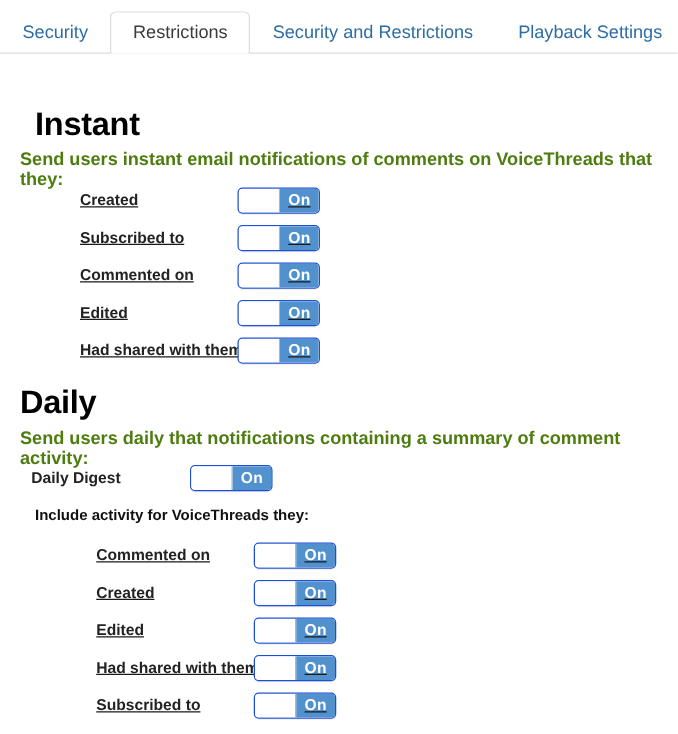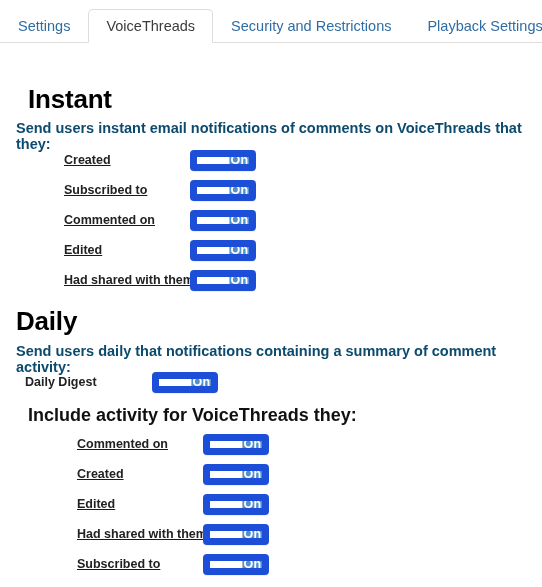--- a/index.html
+++ b/index.html
@@ -63,26 +63,26 @@
     font-size: 26px;
     font-weight: bold;
     color: #000000;
     letter-spacing: -0.2px;
     margin: 0;
     padding: 0;
   }
   .section-desc {
     font-size: 14.5px;
     font-weight: bold;
-    color: #0c4a6e;
+    color: #4d7c0f;
     margin: 0;
     padding: 0;
   }
   .sub-desc {
-    font-size: 18px;
+    font-size: 12px;
     font-weight: bold;
     color: #111111;
     margin: 0;
     padding: 0;
   }
 
   
   .rows {
     display: block;
     text-decoration: underline;
@@ -96,21 +96,21 @@
     font-size: 12.5px;
     font-weight: bold;
     color: #222222;
     white-space: nowrap;
     flex: 0 0 auto;
   }
   .toggle {
     box-sizing: border-box;
     width: 66px;
     height: 21px;
-    border: 7px solid #1d4ed8;
+    border: 1px solid #1d4ed8;
     border-radius: 4px;
     background: #ffffff;
     display: flex;
     align-items: stretch;
     overflow: hidden;
     flex: 0 0 auto;
     cursor: pointer;
     box-shadow: 0 1px 0 rgba(0,0,0,0.06);
   }
   .toggle .knob {
@@ -145,24 +145,24 @@
 
   .include-desc    { position: absolute; left: 28px; top: 405px; }
   .daily-rows      { position: absolute; left: 77px; top: 429px; }
   .daily-rows .row-label { width: 126px; }
 </style>
 </head>
 <body>
 
 <div class="tab-bar">
   <div class="tab">
-    <span>Settings</span>
+    <span>Security</span>
   </div>
   <div class="tab active">
-    <span>VoiceThreads</span>
+    <span>Restrictions</span>
   </div>
   <div class="tab">
     <span>Security and Restrictions</span>
   </div>
   <div class="tab">
     <span>Playback Settings</span>
   </div>
 </div>
 
 <div class="content">

